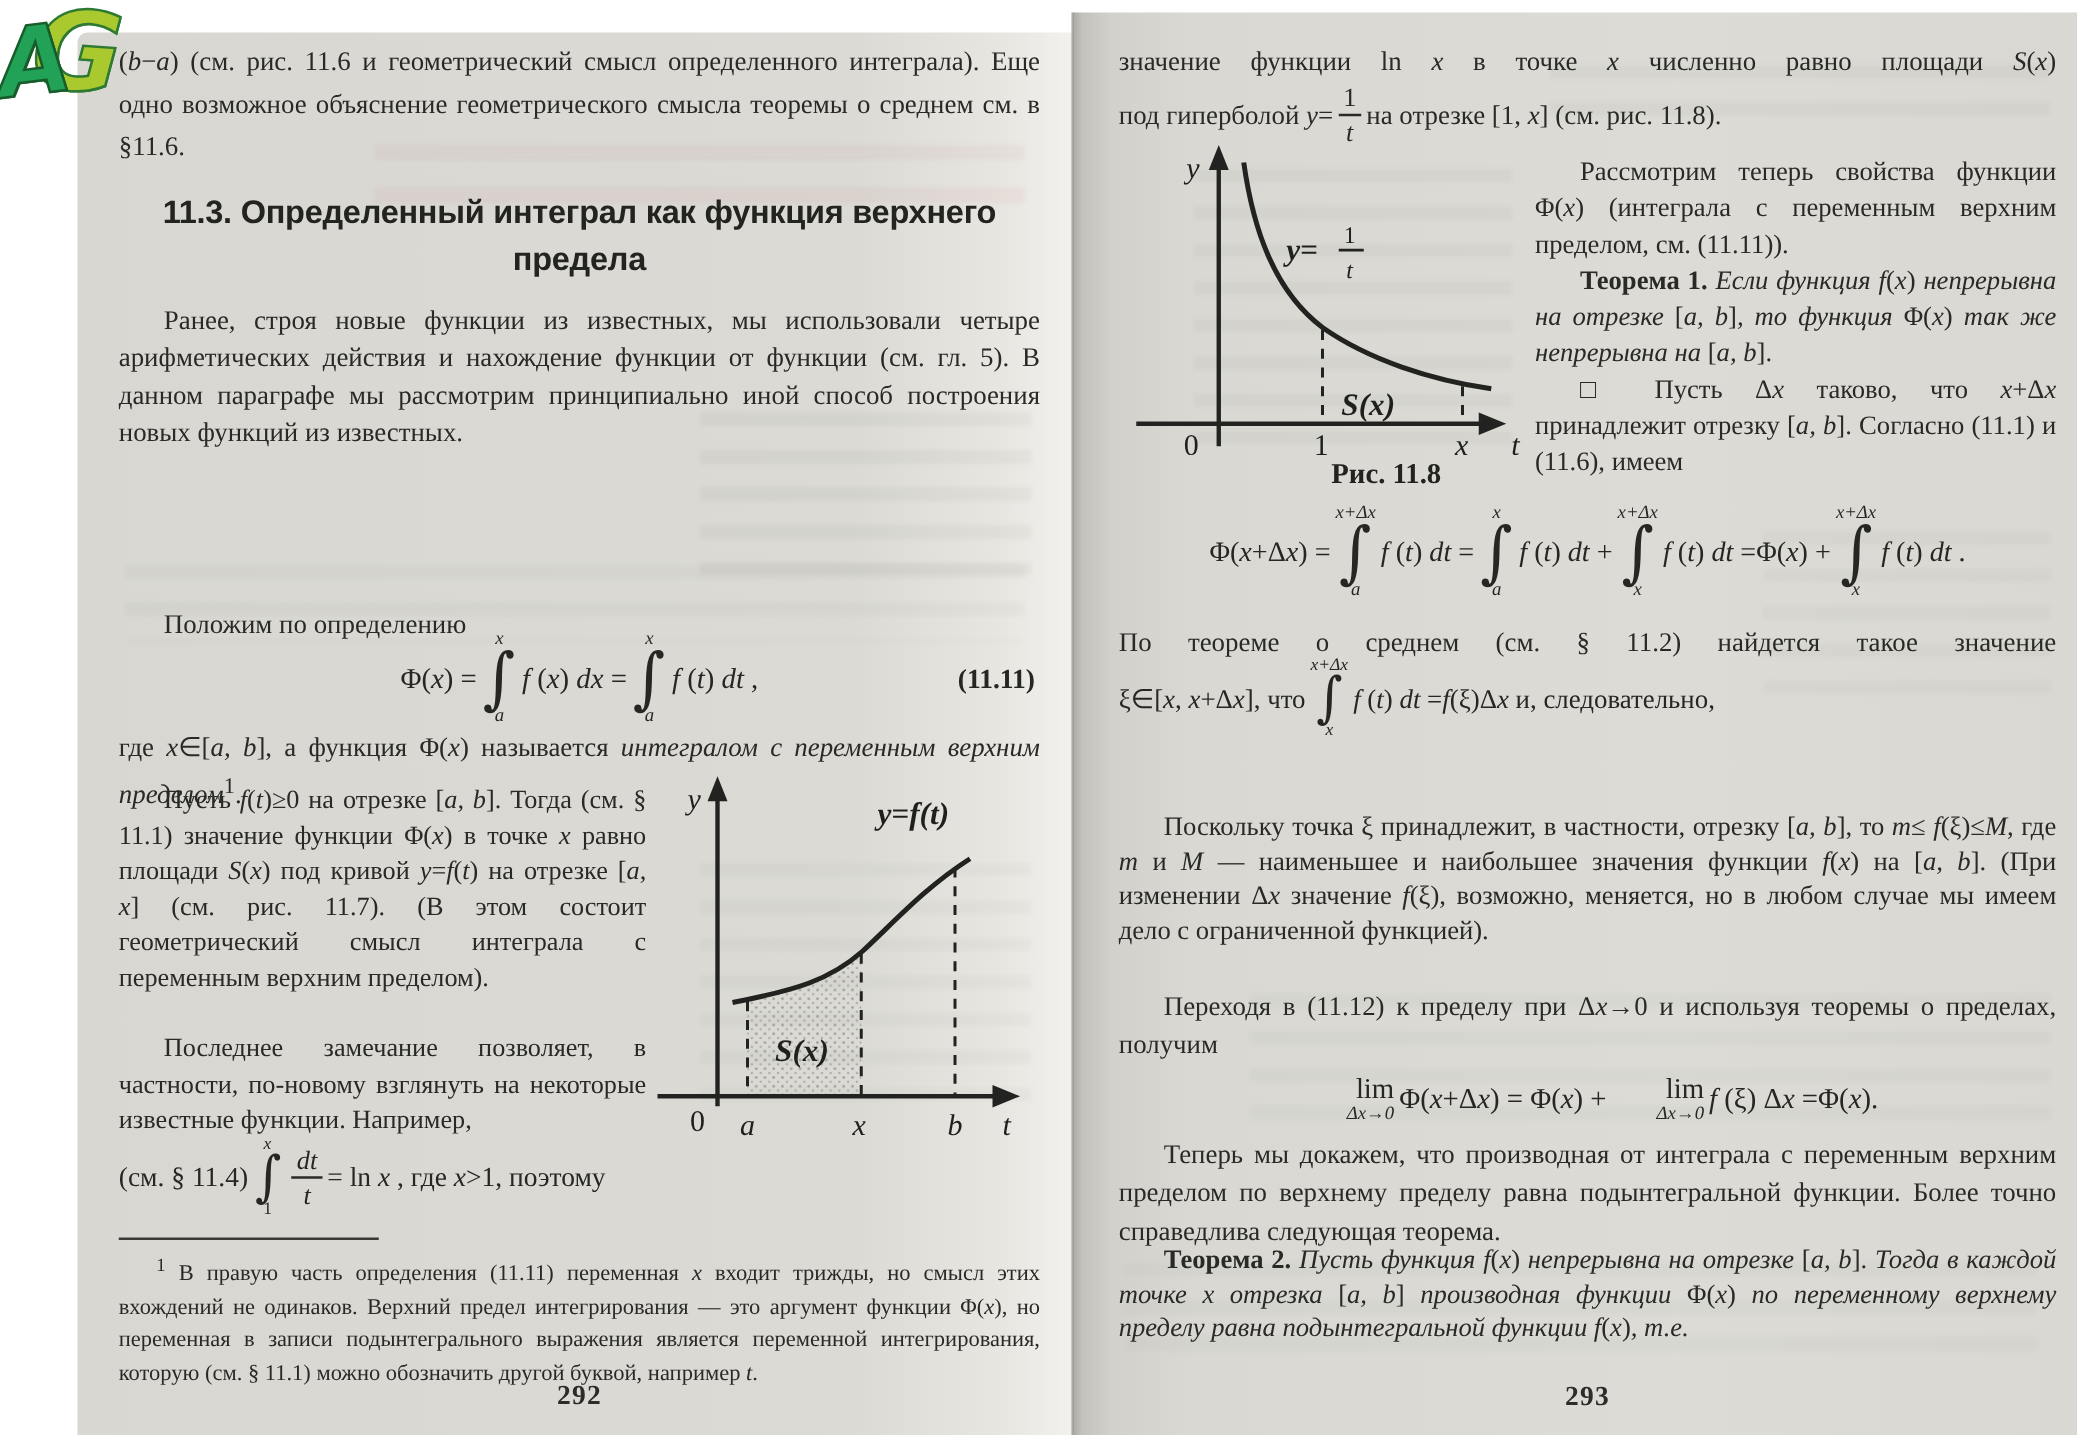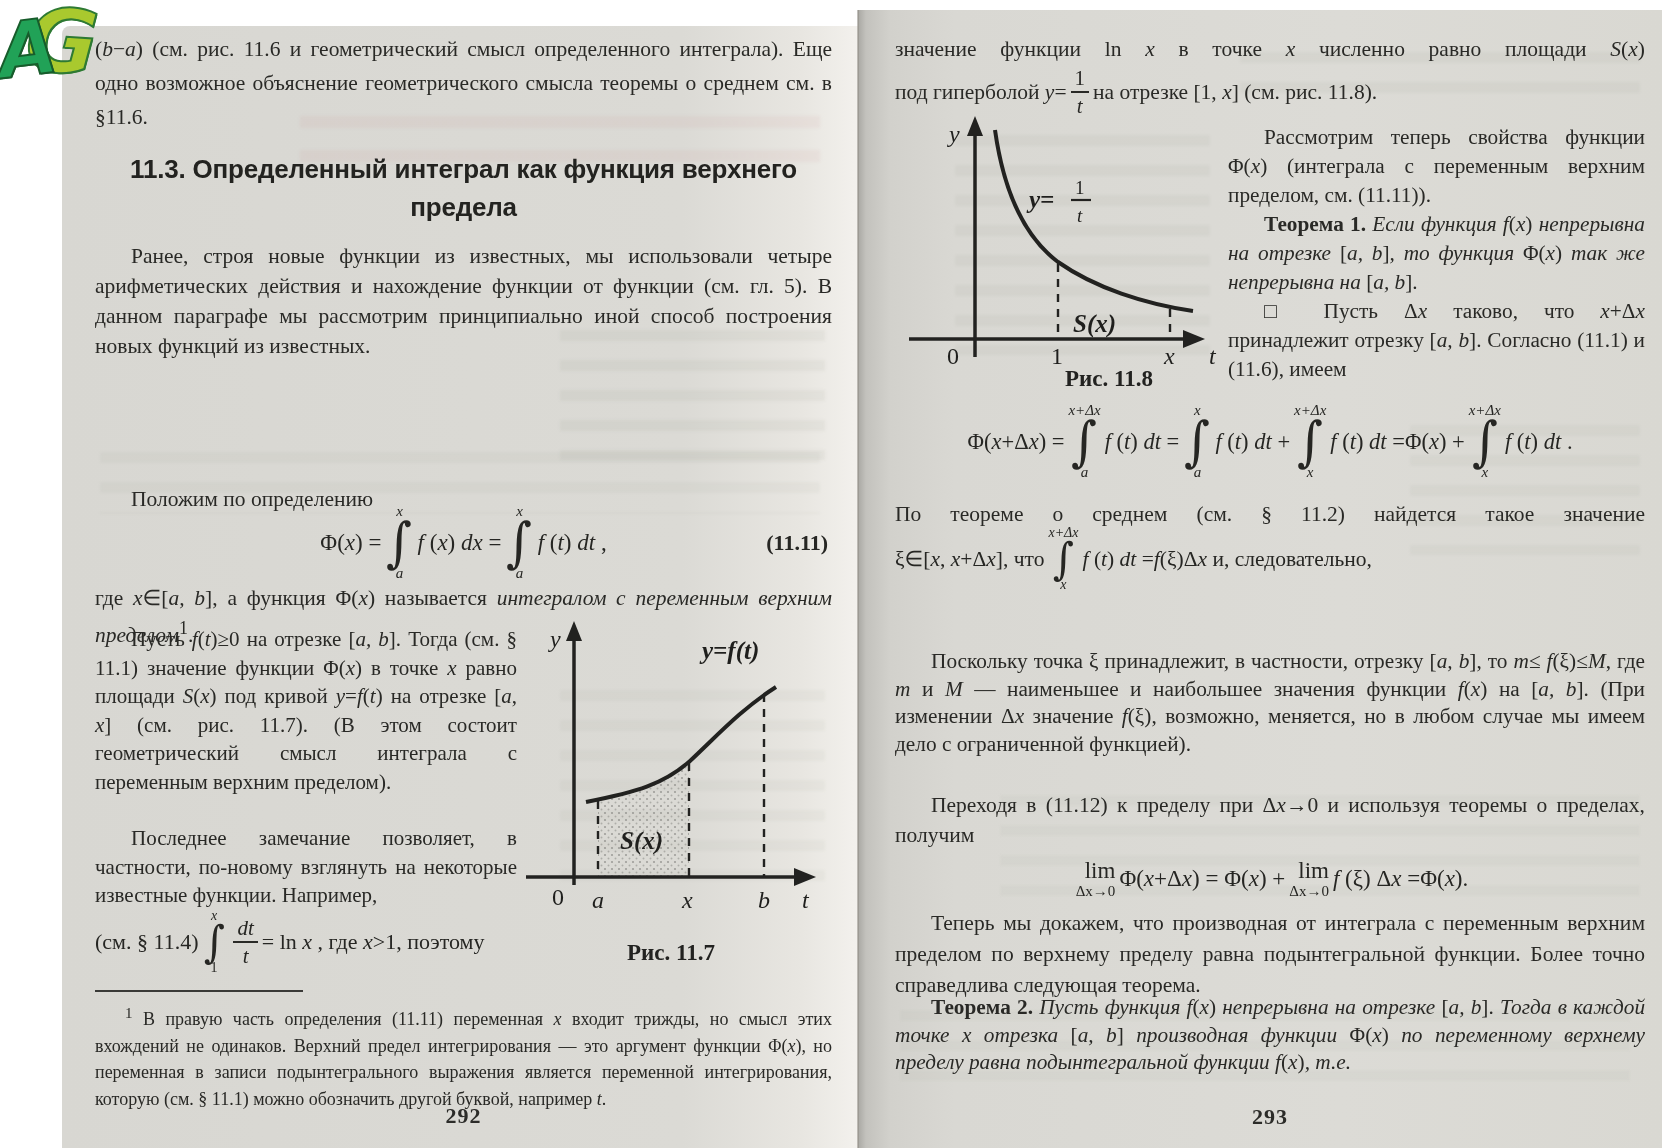--- a/index.html
+++ b/index.html
@@ -44,21 +44,21 @@
   .int .lim{font-size:15px;font-style:italic;line-height:1.05;white-space:nowrap;}
   .int .sign{font-family:"DejaVu Serif", serif;font-size:54px;line-height:.85;transform:scaleX(.92);}
   .int.small .sign{font-size:44px;}
   .int.small .lim{font-size:14px;}
   .frac{display:inline-flex;flex-direction:column;align-items:center;line-height:1.05;
         margin:0 4px;font-size:21px;}
   .frac .num{border-bottom:2px solid #2a2a27;padding:0 4px 2px;}
   .frac .den{padding-top:2px;}
   .limop{display:inline-flex;flex-direction:column;align-items:flex-end;line-height:1;margin:0 4px;}
   .limop .l1{font-size:23px;}
-  .limop .l2{font-size:15px;margin-top:2px;white-space:nowrap;}
+  .limop .l2{font-size:15px;font-style:italic;margin-top:2px;white-space:nowrap;margin-left:36px;}
   .fchunk{white-space:nowrap;}
 
   
   .figcap{position:absolute;font-weight:bold;font-size:23px;text-align:center;color:#222220;}
   svg text{font-family:"Liberation Serif", serif;fill:#1f1f1d;}
   .axlab{font-size:24px;font-style:italic;}
   .axnum{font-size:24px;}
   .arealab{font-size:25px;font-style:italic;font-weight:bold;}
   .curvelab{font-size:25px;font-style:italic;font-weight:bold;}
 
@@ -172,23 +172,20 @@
     <line x1="252" y1="79" x2="252" y2="262" stroke="#222220" stroke-width="2.4" stroke-dasharray="8,7"></line>
     <text x="38" y="32" class="axlab">y</text>
     <text x="40" y="290" class="axnum">0</text>
     <text x="80" y="293" class="axlab">a</text>
     <text x="170" y="293" class="axlab">x</text>
     <text x="246" y="293" class="axlab">b</text>
     <text x="290" y="293" class="axlab">t</text>
     <text x="108" y="234" class="arealab">S(x)</text>
     <text x="190" y="44" class="curvelab">y=f(t)</text>
   </svg>
-  <div class="figcap" style="left:512px;top:940px;width:318px;">
-    <span>Рис. 11.7</span>
-  </div>
 
   <div style="position:absolute;left:95px;top:990px;width:208px;height:2px;background:#3a3a37;"></div>
   <div class="tb fs-foot" style="left:95px;top:1000px;width:737px;">
     <p style="text-indent:30px;"><sup>1</sup> В правую часть определения (11.11) переменная <i>x</i> входит трижды, но смысл этих вхождений не одинаков. Верхний предел интегрирования — это аргумент функции Φ(<i>x</i>), но переменная в записи подынтегрального выражения является переменной интегрирования, которую (см. § 11.1) можно обозначить другой буквой, например <i>t</i>.</p>
   </div>
 
   <div class="pagenum" style="position:absolute;left:95px;top:1103px;width:737px;">
     <span>292</span>
   </div>
 

